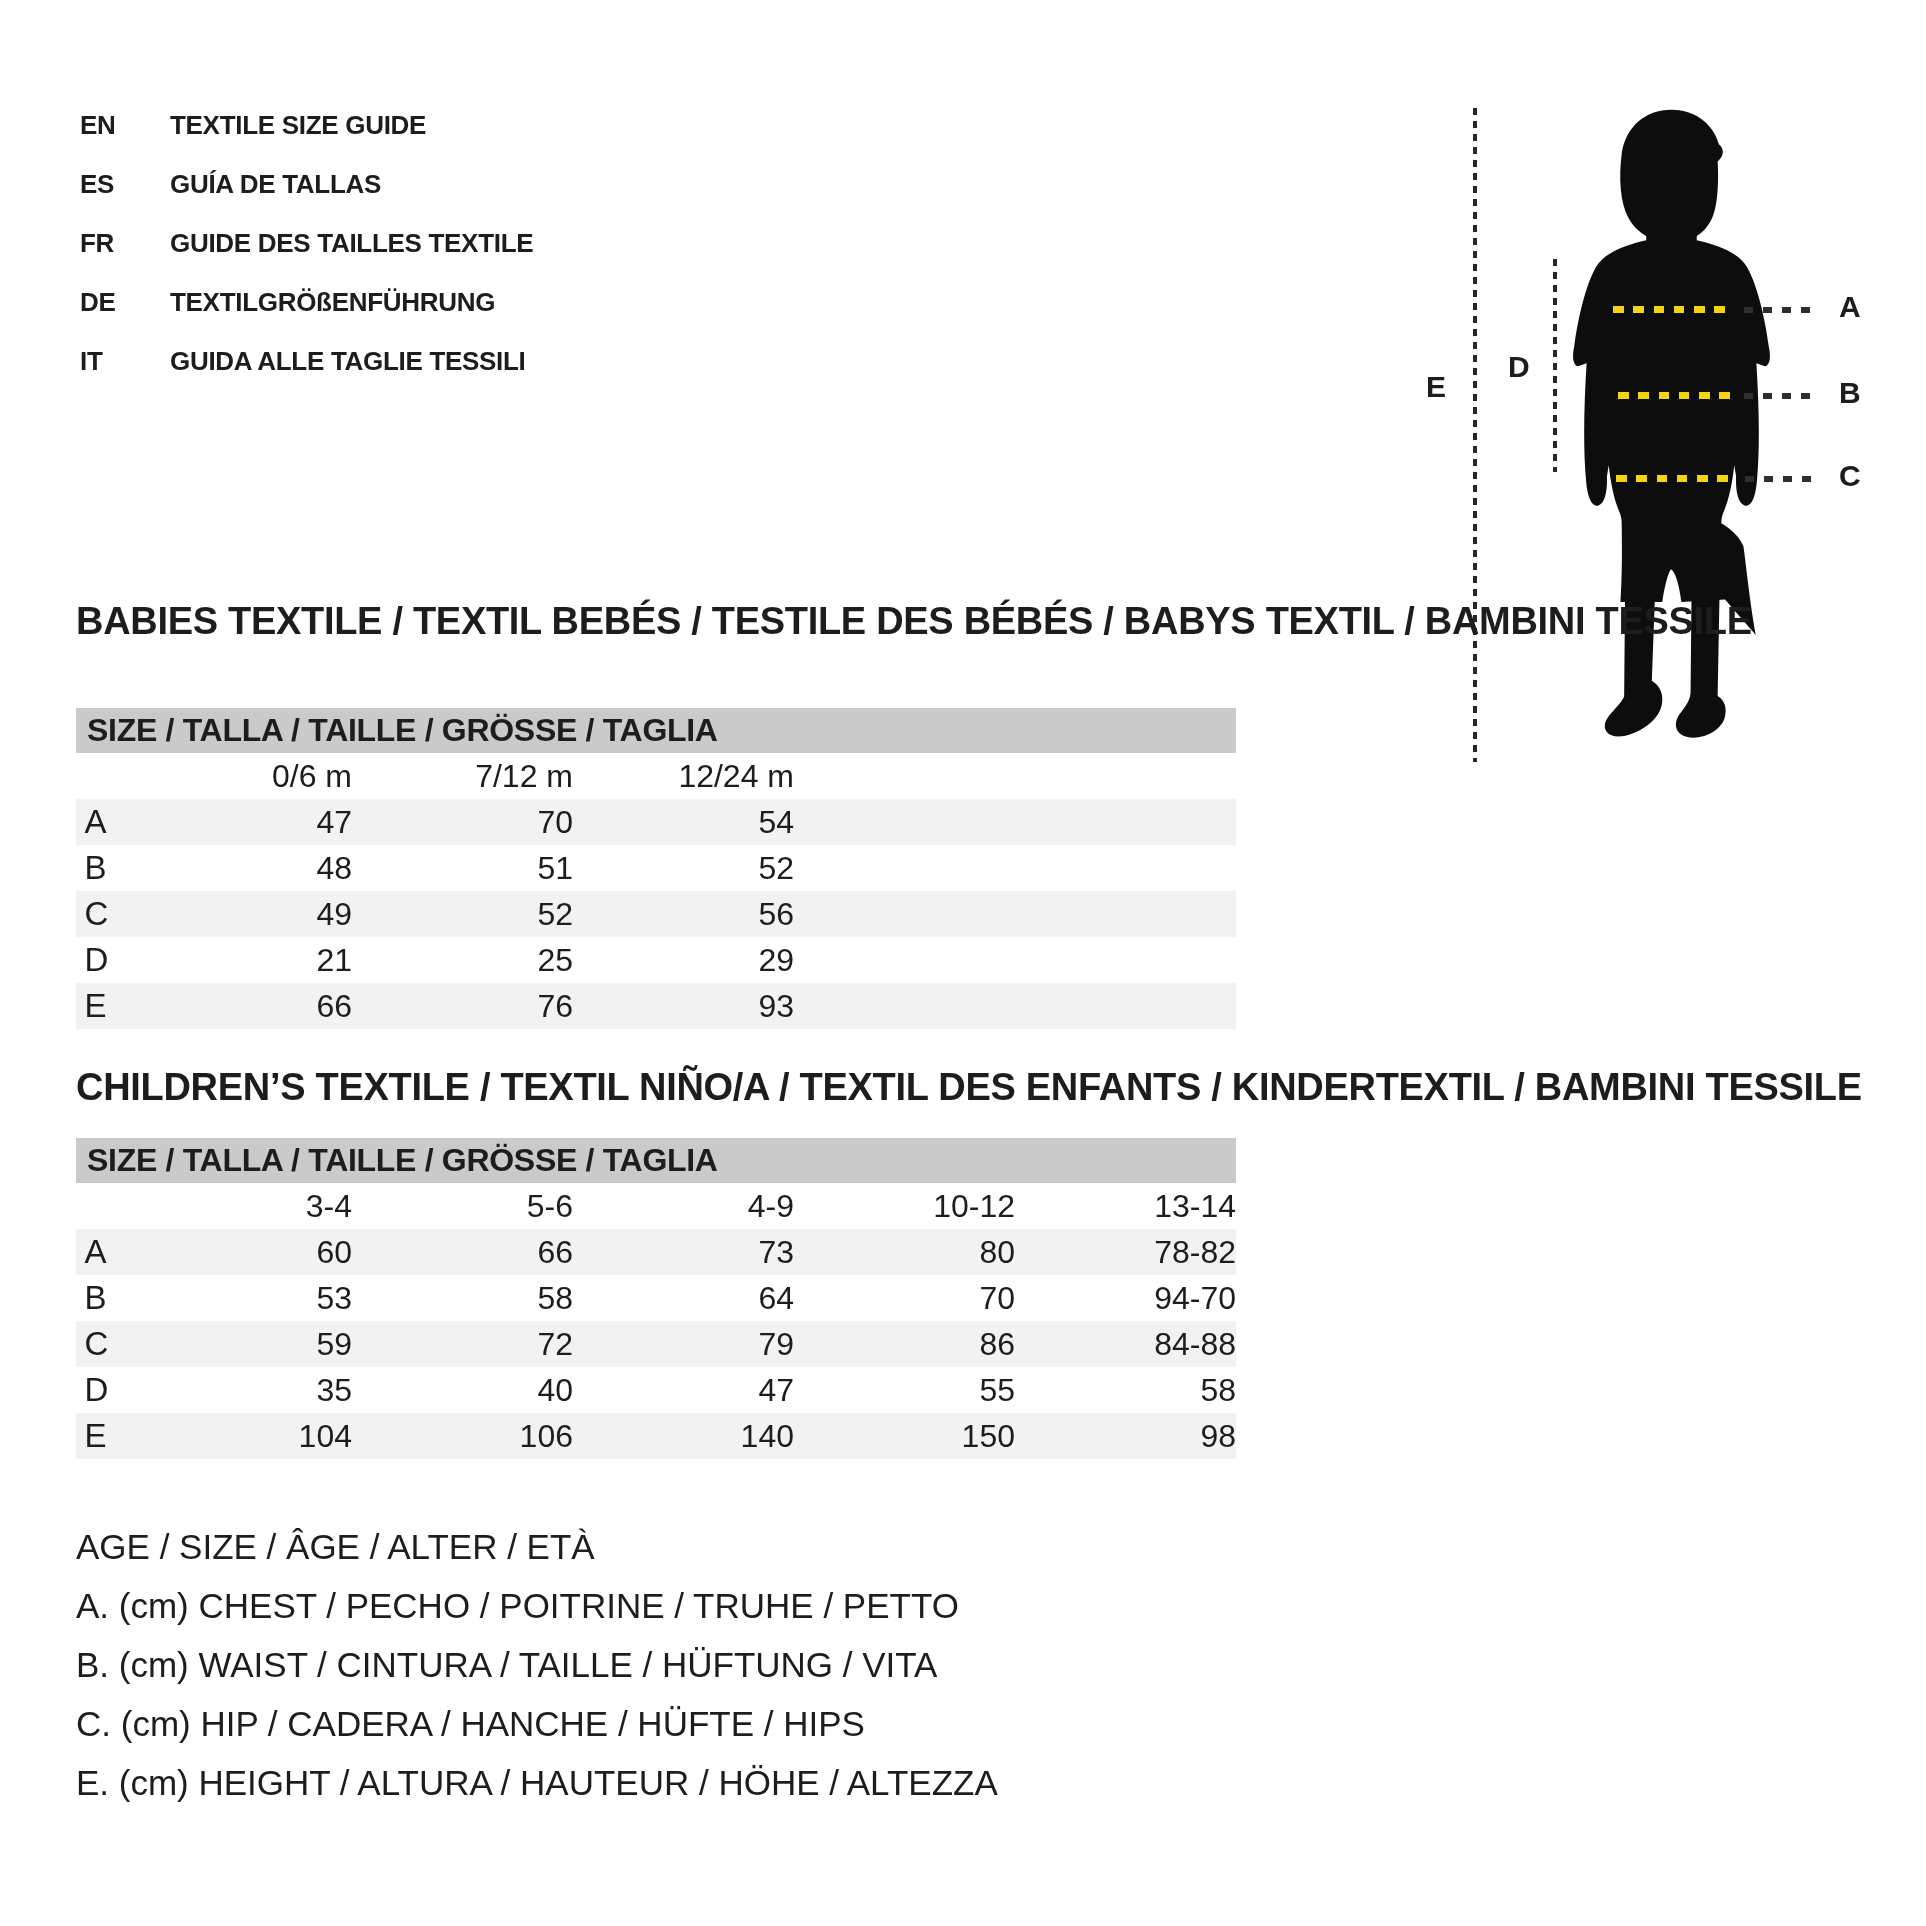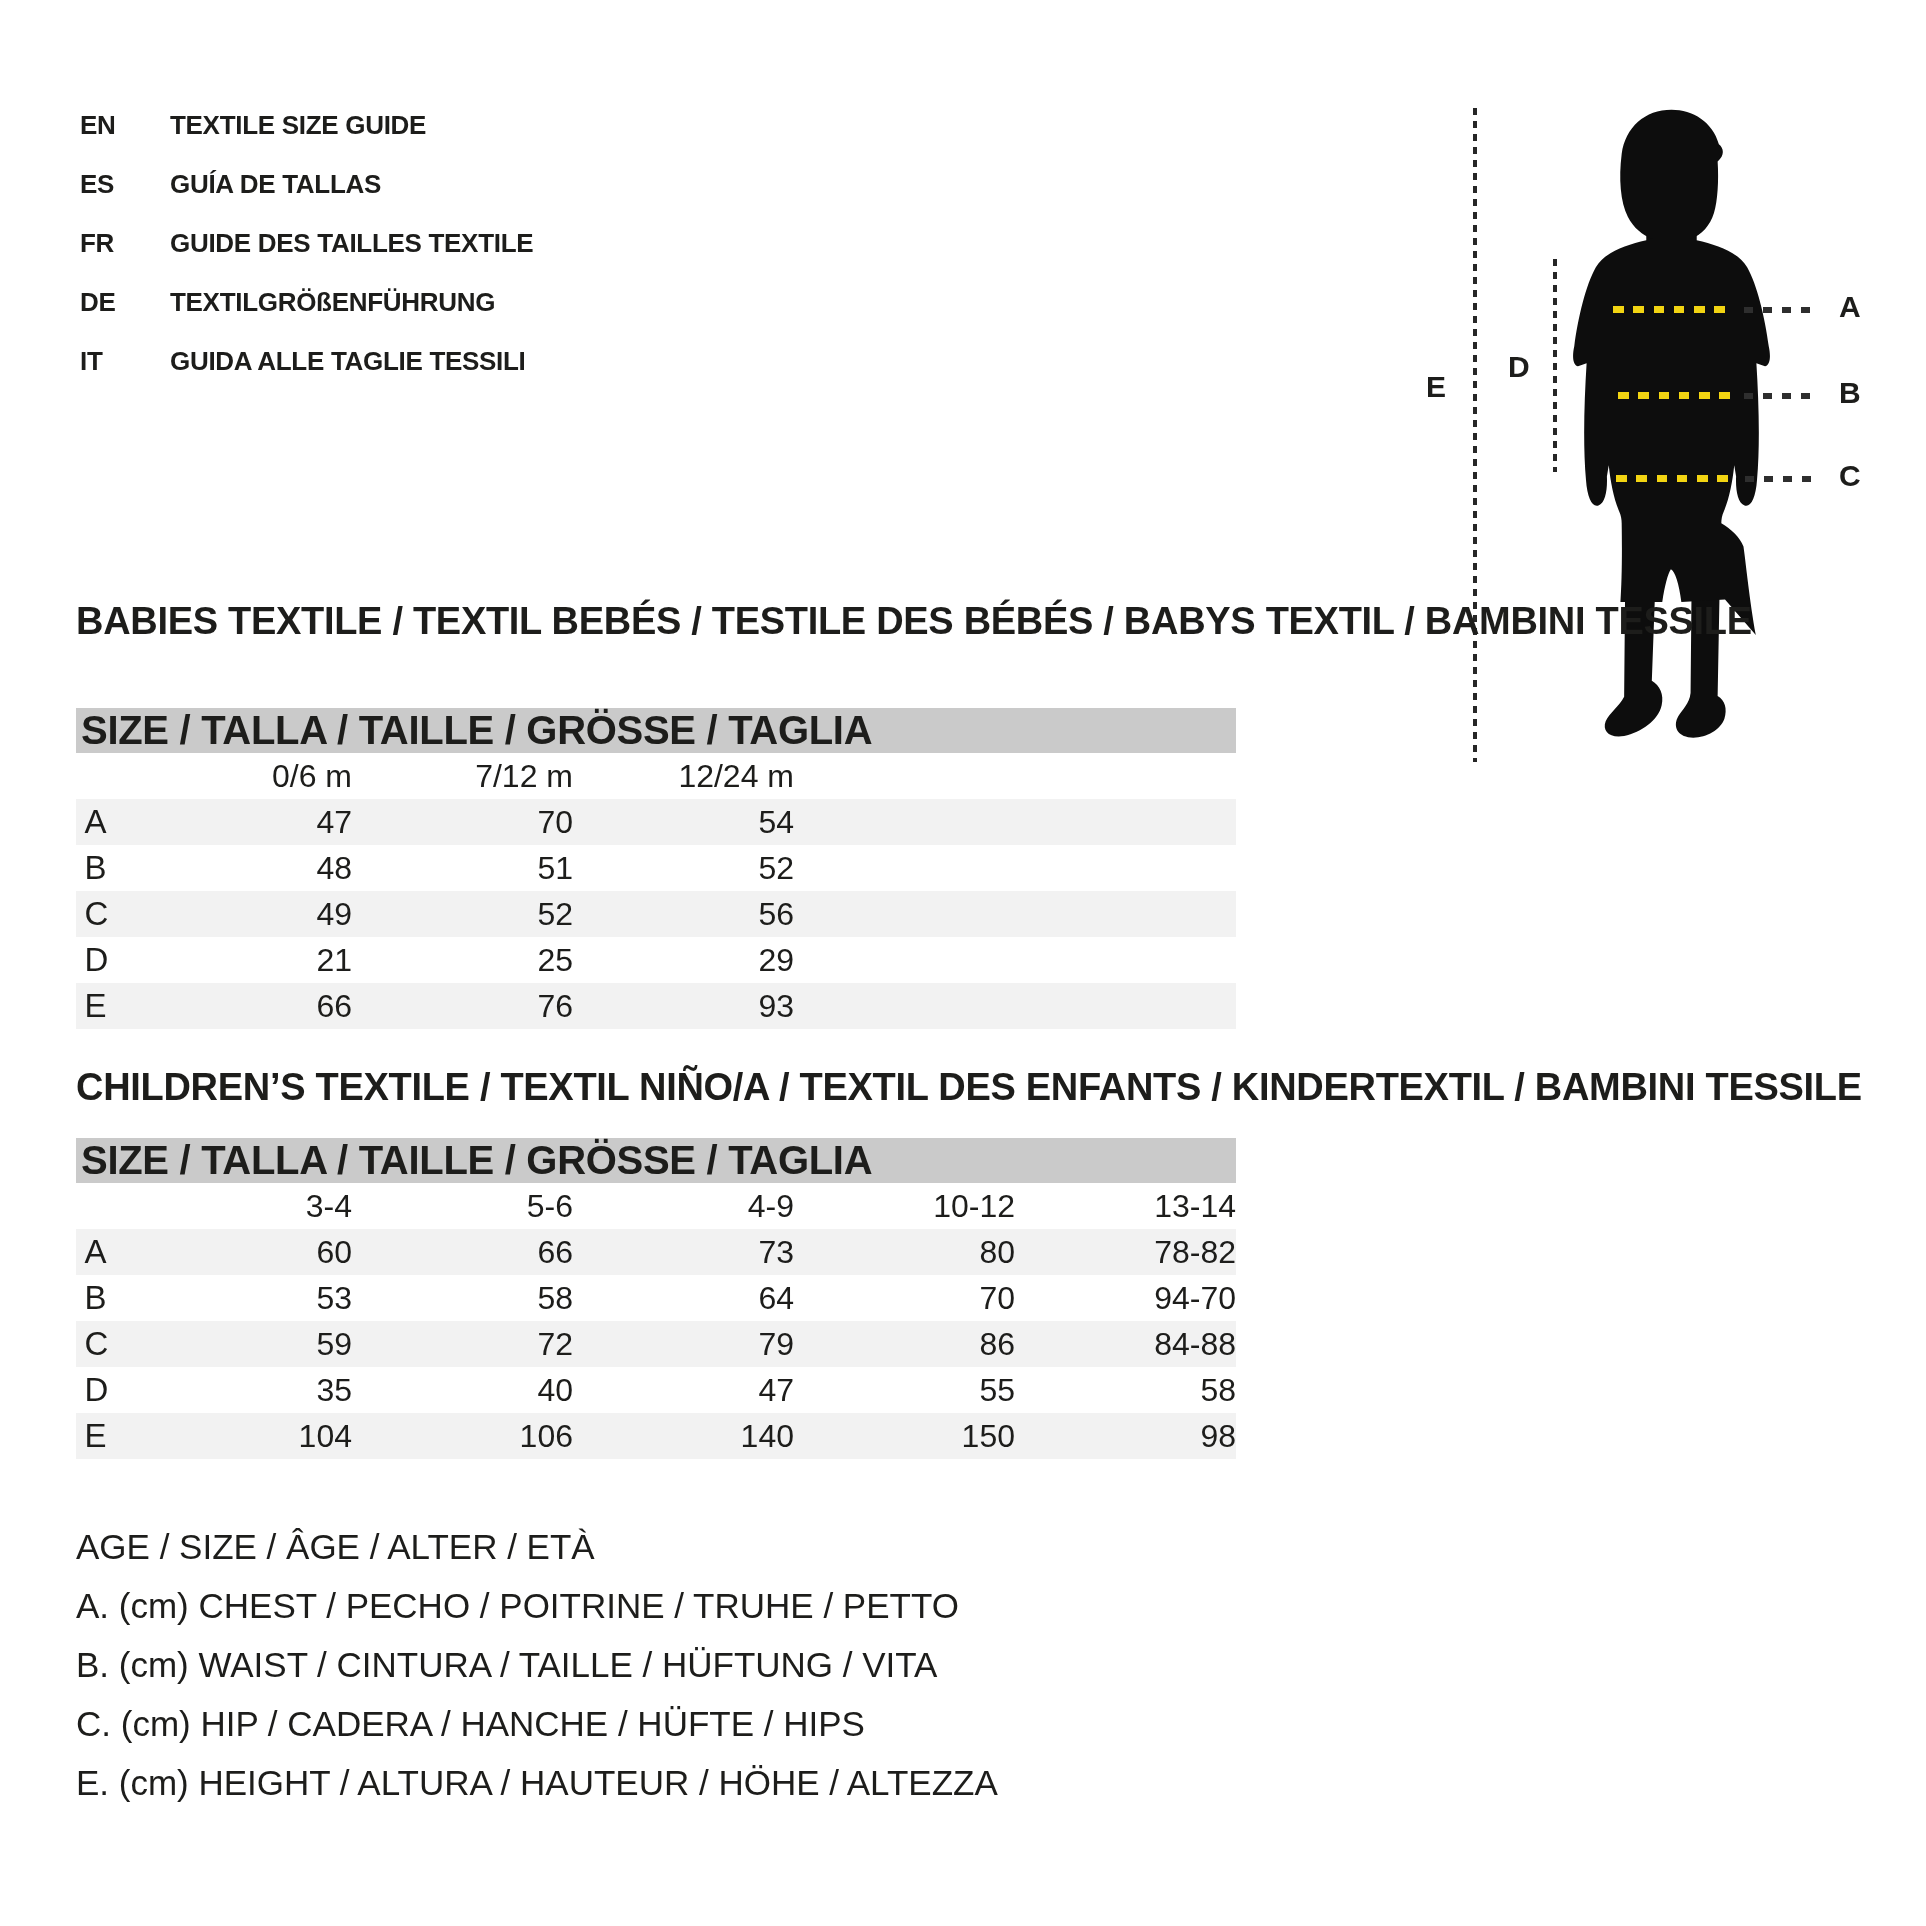--- a/index.html
+++ b/index.html
@@ -17,22 +17,22 @@
   .hdash-y{position:absolute;height:6.8px;
     background:repeating-linear-gradient(to right,#f2d412 0 10.5px,transparent 10.5px 20.3px);}
   .hdash-d{position:absolute;height:6.2px;
     background:repeating-linear-gradient(to right,#2e2e2e 0 8.6px,transparent 8.6px 19px);}
   .fig-label{position:absolute;font-size:30px;font-weight:700;line-height:30px;}
   #silhouette{position:absolute;left:1570px;top:108px;width:203px;height:647px;}
   
   .section-title{position:absolute;left:76px;font-size:38px;font-weight:700;
     letter-spacing:-0.3px;line-height:44px;white-space:nowrap;}
   .table{position:absolute;left:76px;width:1160px;}
-  .size-bar{height:45px;line-height:45px;background:#cacaca;font-size:40px;font-weight:700;
-    padding-left:5px;box-sizing:border-box;letter-spacing:-0.3px;}
+  .size-bar{height:45px;line-height:45px;background:#cacaca;font-size:32px;font-weight:700;
+    padding-left:11px;box-sizing:border-box;letter-spacing:-0.3px;}
   .t-row{display:grid;height:46px;align-items:center;font-size:32px;}
   .cols3{grid-template-columns:55px repeat(3,221px) 1fr;}
   .cols5{grid-template-columns:55px repeat(5,221px) 1fr;}
   .t-row .cell{text-align:right;}
   .t-row .rlabel{text-align:left;padding-left:8.6px;font-size:33px;}
   .stripe{background:#f2f2f2;}
   
   .legend{position:absolute;left:76px;top:1517px;}
   .legend-line{height:59px;line-height:59px;font-size:35px;white-space:nowrap;}
 </style>

